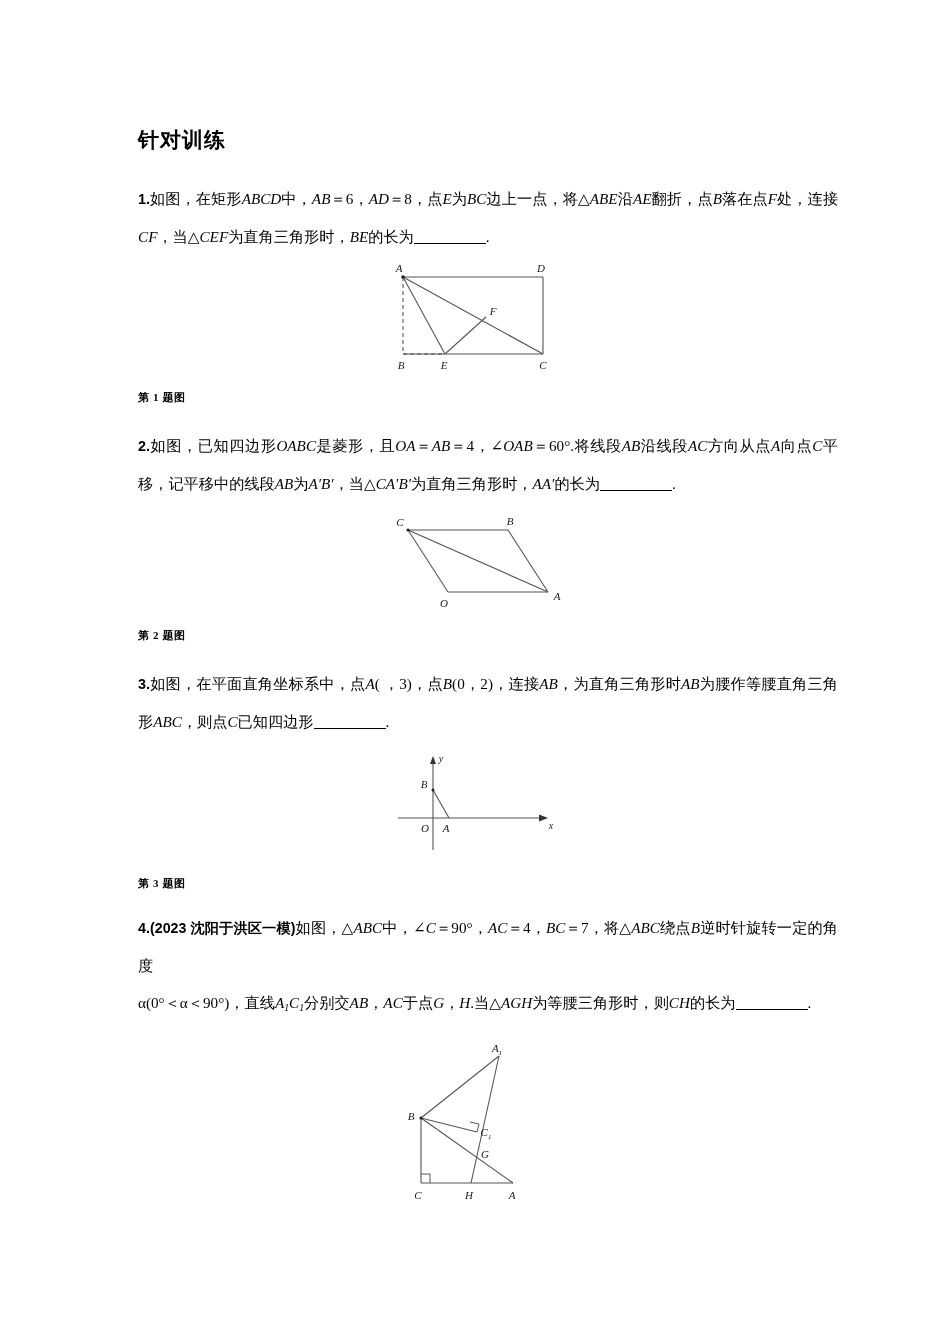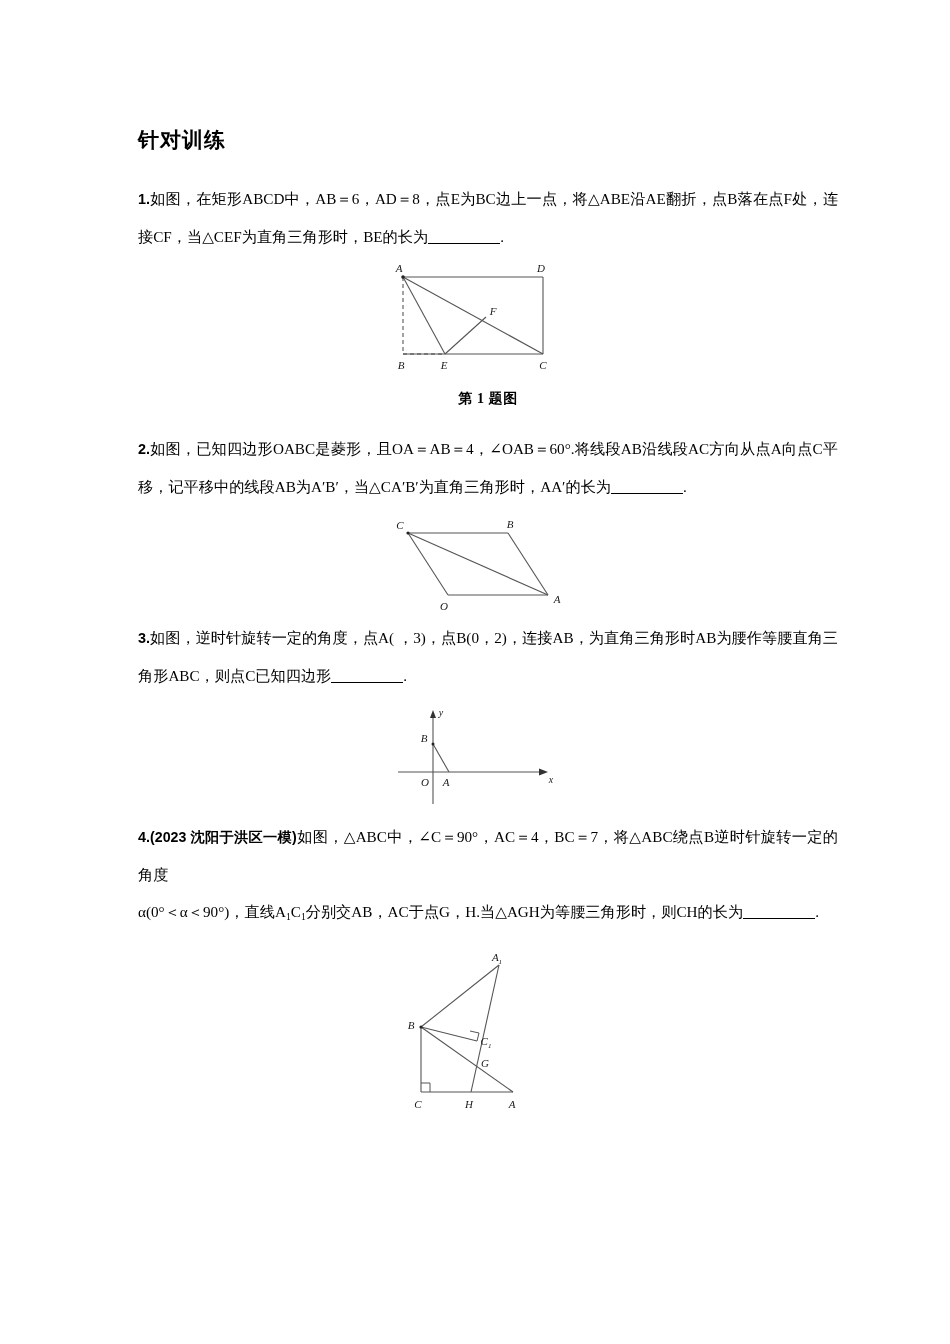--- a/index.html
+++ b/index.html
@@ -47,40 +47,40 @@
     font-family: "Liberation Sans", "DejaVu Sans", sans-serif;
     font-weight: bold;
     font-size: 14.4px;
   }
   .src-bold {
     font-family: "Liberation Sans", "DejaVu Sans", sans-serif;
     font-weight: bold;
     font-size: 14.2px;
   }
   .it {
+    font-style: italic;
     font-family: "Liberation Serif", "DejaVu Serif", serif;
   }
   .blank {
     display: inline-block;
     width: 72px;
     border-bottom: 1.1px solid #000;
     height: 15px;
     vertical-align: -2px;
   }
   sub {
     font-size: 0.64em;
     vertical-align: -0.28em;
   }
   .fig-wrap {
     text-align: center;
     margin: 0;
   }
   .caption {
-    text-align: center;
-    font-size: 14px;
+    font-size: 11px;
     font-weight: bold;
     letter-spacing: 0.6px;
     margin: 0;
   }
   svg { display: inline-block; }
   svg text {
     font-family: "Liberation Serif", "DejaVu Serif", serif;
     font-style: italic;
     fill: #1a1a1a;
   }
@@ -134,42 +134,44 @@
         <line x1="35" y1="18" x2="75" y2="80" stroke="#555" stroke-width="1.1"></line>
         <line x1="75" y1="80" x2="175" y2="80" stroke="#555" stroke-width="1.1"></line>
         <line x1="35" y1="18" x2="175" y2="80" stroke="#555" stroke-width="1.1"></line>
         <circle cx="35" cy="18" r="1.6" fill="#222"></circle>
         <text x="27" y="14" font-size="11" text-anchor="middle">C</text>
         <text x="137" y="13" font-size="11" text-anchor="middle">B</text>
         <text x="71" y="95" font-size="11" text-anchor="middle">O</text>
         <text x="184" y="88" font-size="11" text-anchor="middle">A</text>
       </svg>
     </div>
+    <p class="caption" style="margin-top:12px;margin-bottom:22px;">第 2 题图</p>
 
     <p class="prob">
-      <span class="num-bold">3.</span><span><span>如图，逆时针旋转一定的角度，点</span><span class="it">A</span><span>( ，3)，点</span><span class="it">B</span><span>(0，2)，连接</span><span class="it">AB</span><span>，为直角三角形时</span><span class="it">AB</span><span>为腰作等腰直角三角形</span><span class="it">ABC</span><span>，则点</span><span class="it">C</span><span>已知四边形</span><span class="blank"></span><span>.</span></span>
+      <span class="num-bold">3.</span><span><span>如图，在平面直角坐标系中，点</span><span class="it">A</span><span>( ，3)，点</span><span class="it">B</span><span>(0，2)，连接</span><span class="it">AB</span><span>，为直角三角形时</span><span class="it">AB</span><span>为腰作等腰直角三角形</span><span class="it">ABC</span><span>，则点</span><span class="it">C</span><span>已知四边形</span><span class="blank"></span><span>.</span></span>
     </p>
 
     <div class="fig-wrap" style="margin-top:10px;">
       <svg width="230" height="110" viewBox="0 0 230 110">
 
         <line x1="60" y1="10" x2="60" y2="100" stroke="#555" stroke-width="1.1"></line>
         <line x1="25" y1="68" x2="170" y2="68" stroke="#555" stroke-width="1.1"></line>
         <polygon points="60,6 57,14 63,14" fill="#333"></polygon>
         <polygon points="175,68 166,64.5 166,71.5" fill="#333"></polygon>
 
         <line x1="60" y1="40" x2="76" y2="68" stroke="#555" stroke-width="1.1"></line>
         <circle cx="60" cy="40" r="1.5" fill="#222"></circle>
         <text x="51" y="38" font-size="11" text-anchor="middle">B</text>
         <text x="52" y="82" font-size="11" text-anchor="middle">O</text>
         <text x="73" y="82" font-size="11" text-anchor="middle">A</text>
         <text x="178" y="79" font-size="10" text-anchor="middle">x</text>
         <text x="68" y="12" font-size="10" text-anchor="middle">y</text>
       </svg>
     </div>
+    <p class="caption" style="margin-top:12px;margin-bottom:18px;">第 3 题图</p>
 
     <p class="prob">
       <span class="num-bold">4.</span><span class="src-bold">(2023 沈阳于洪区一模)</span><span><span>如图，△</span><span class="it">ABC</span><span>中，∠</span><span class="it">C</span><span>＝90°，</span><span class="it">AC</span><span>＝4，</span><span class="it">BC</span><span>＝7，将△</span><span class="it">ABC</span><span>绕点</span><span class="it">B</span><span>逆时针旋转一定的角度</span></span>
     </p>
     <p class="prob" style="margin-top:0;">
       <span><span>α(0°＜α＜90°)，直线</span><span class="it">A<sub>1</sub>C<sub>1</sub></span><span>分别交</span><span class="it">AB</span><span>，</span><span class="it">AC</span><span>于点</span><span class="it">G</span><span>，</span><span class="it">H</span><span>.当△</span><span class="it">AGH</span><span>为等腰三角形时，则</span><span class="it">CH</span><span>的长为</span><span class="blank"></span><span>.</span></span>
     </p>
 
     <div class="fig-wrap" style="margin-top:14px;">
       <svg width="230" height="175" viewBox="0 0 230 175">

